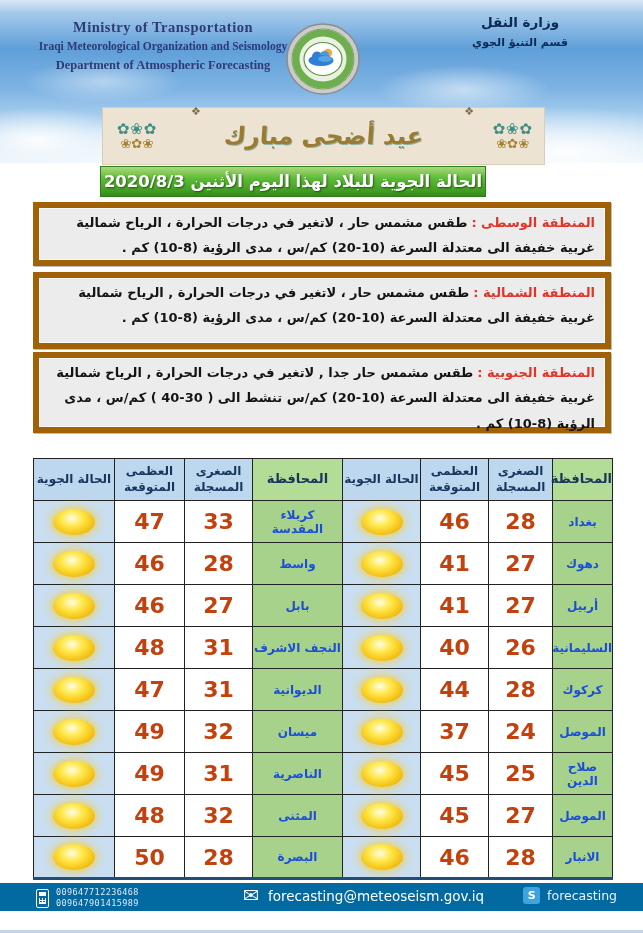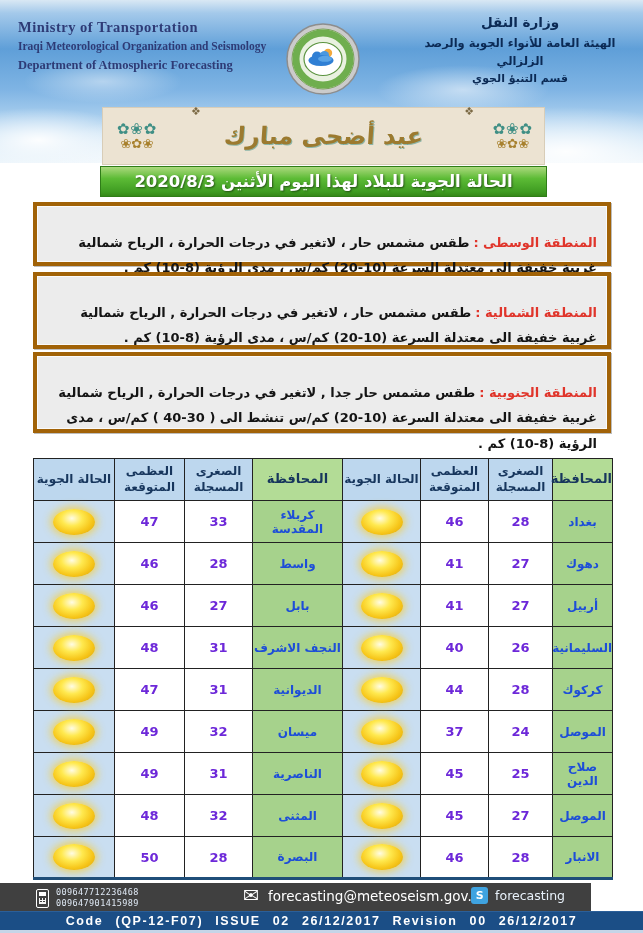--- a/index.html
+++ b/index.html
@@ -16,21 +16,21 @@
     background:
       radial-gradient(ellipse 140px 45px at 6% 86%,  rgba(255,255,255,.95), rgba(255,255,255,0) 72%),
       radial-gradient(ellipse 190px 60px at 28% 97%, rgba(255,255,255,.92), rgba(255,255,255,0) 72%),
       radial-gradient(ellipse 170px 52px at 54% 90%, rgba(255,255,255,.88), rgba(255,255,255,0) 72%),
       radial-gradient(ellipse 210px 62px at 88% 93%, rgba(255,255,255,.95), rgba(255,255,255,0) 72%),
       radial-gradient(ellipse 120px 34px at 72% 55%, rgba(255,255,255,.55), rgba(255,255,255,0) 72%),
       radial-gradient(ellipse 110px 30px at 16% 50%, rgba(255,255,255,.45), rgba(255,255,255,0) 72%),
       linear-gradient(180deg,#d9e8f4 0%, #a4c9ea 8%, #5f9fd8 30%, #7fb4e4 55%, #c2def4 82%, #eaf4fb 100%);
   }
   .org-en {
-    position:absolute; left:18px; top:16px; width:290px; 
+    position:absolute; left:18px; top:16px; width:290px; text-align:center;
     color:#2e3b76; font-family:"Liberation Serif", serif; font-weight:bold; line-height:1.55;
   }
   .org-en .l1 { font-size:14.5px; letter-spacing:.5px; }
   .org-en .l2 { font-size:11.5px; }
   .org-en .l3 { font-size:12.5px; }
   .org-ar {
     position:absolute; right:8px; top:12px; width:230px; text-align:center;
     color:#0b2a55; font-weight:bold; line-height:1.6; direction:rtl;
   }
   .org-ar .l1 { font-size:13.5px; }
@@ -50,66 +50,66 @@
   .eid-calligraphy {
     font-size:24px; font-weight:bold; color:#9c7a2f; direction:rtl;
     text-shadow:1px 1px 0 rgba(63,143,133,.55); letter-spacing:1px;
     transform:skewX(-4deg);
   }
   .mini-orn { position:absolute; top:-3px; font-size:11px; color:#7c6a45; }
   .mini-orn.a { left:88px; } .mini-orn.b { right:70px; }
 
   
   .title-bar {
-    position:absolute; left:100px; top:166px; width:447px; height:31px;
+    position:absolute; left:100px; top:166px; width:386px; height:31px;
     background:linear-gradient(180deg,#abd97d 0%, #5cbb35 40%, #3f9c22 85%, #358818 100%);
     border:1px solid #2f7d18;
     display:flex; align-items:center; justify-content:center;
     color:#ffffff; font-weight:bold; font-size:16.5px; direction:rtl;
     text-shadow:1px 1px 2px rgba(0,0,0,.5);
   }
 
   
   .region {
     position:absolute; left:33px; width:578px;
-    background:#ececec; border:4px solid #a16207;
+    background:#ececec; border:6px solid #a16207;
     box-shadow:inset 0 0 0 1px #fafafa, 1px 1px 0 #bdbdbd;
-    padding:24px 10px 4px 10px;
+    padding:2px 10px 4px 10px;
     direction:rtl; text-align:right;
     font-size:13px; font-weight:bold; color:#141414; line-height:1.95;
   }
   #region-0 { top:202px; height:64px; }
   #region-1 { top:272px; height:77px; }
   #region-2 { top:352px; height:81px; }
   .region-name { color:#e0352b; padding-left:4px; }
 
   
   table.wx {
     position:absolute; left:33px; top:458px; width:579px;
     border-collapse:collapse; table-layout:fixed; direction:rtl;
     border-bottom:3px solid #1f4e79;
   }
   .wx th, .wx td { border:1px solid #222; text-align:center; vertical-align:middle; padding:0; }
   .wx th { height:42px; font-size:12px; font-weight:bold; color:#17365d; background:#bdd7ee; line-height:1.3; }
   .wx th.gov-h { background:#b3dc96; font-size:13px; }
   .wx td { height:42px; }
   .wx td.gov { background:#a6d28c; font-weight:bold; font-size:12px; color:#1d4ed8; }
-  .wx td.num { background:#ffffff; font-weight:bold; font-size:13px; color:#6d28d9; }
+  .wx td.num { background:#ffffff; font-weight:bold; font-size:22px; color:#c2410c; }
   .wx td.cond { background:#c9def1; }
   .sun {
     display:inline-block; width:42px; height:26px; border-radius:50%;
     background:radial-gradient(ellipse at 45% 36%, #fffce4 0%, #ffe94f 32%, #f7c71b 62%, #d99e02 100%);
     box-shadow:0 0 9px 2px rgba(250,205,45,.8);
     vertical-align:middle;
   }
 
   
   .footer-bar {
-    position:absolute; left:0; top:883px; width:591px; height:28px;
-    background:#404040; color:#fff;
+    position:absolute; left:0; top:883px; width:643px; height:28px;
+    background:#0369a1; color:#fff;
   }
   .phone-group { position:absolute; left:36px; top:4px; display:flex; gap:7px; align-items:center; }
   .phone-icon { width:13px; height:19px; border:1.5px solid #fff; border-radius:2px; position:relative; }
   .phone-icon::before { content:""; position:absolute; left:1.5px; top:2px; width:7px; height:4px; background:#fff; }
   .phone-icon::after { content:""; position:absolute; left:1.5px; top:8.5px; width:7px; height:6px;
     background:repeating-linear-gradient(90deg,#fff 0 1.5px, transparent 1.5px 3px),
                repeating-linear-gradient(0deg,#fff 0 1.5px, transparent 1.5px 3px); opacity:.95; }
   .phone-nums { font-size:8.5px; line-height:1.3; color:#dfe9f5; font-family:"DejaVu Sans Mono", monospace; letter-spacing:.4px; }
   .email-group { position:absolute; left:243px; top:3px; display:flex; gap:9px; align-items:center; font-size:13.5px; }
   .mail-icon { font-size:19px; line-height:1; color:#fff; }
@@ -145,21 +145,20 @@
         <ellipse cx="37" cy="37" rx="19" ry="16.5" fill="#ffffff" stroke="#5c9440" stroke-width="1.2"></ellipse>
         <circle cx="42" cy="31" r="4.2" fill="#f2a83c"></circle>
         <circle cx="31" cy="34.5" r="5" fill="#2f7fd4"></circle>
         <circle cx="38.5" cy="33.5" r="4.6" fill="#4a98e0"></circle>
         <ellipse cx="35" cy="38.5" rx="12.5" ry="5.5" fill="#2f7fd4"></ellipse>
         <ellipse cx="39" cy="36.8" rx="7" ry="3" fill="#5aa4e6"></ellipse>
       </svg>
     </div>
     <div class="org-ar">
       <div class="l1">وزارة النقل</div>
-      <div class="l2">الهيئة العامة للأنواء الجوية والرصد الزلزالي</div>
       <div class="l3">قسم التنبؤ الجوي</div>
     </div>
   </div>
 
   <div class="eid-banner">
     <span class="mini-orn a">❖</span>
     <span class="mini-orn b">❖</span>
     <span class="ornament">
       <span class="row1">✿ ❀ ✿</span>
       <span class="row2">❀ ✿ ❀</span>
@@ -308,16 +307,15 @@
     </div>
     <div class="email-group">
       <span class="mail-icon">✉</span>
       <span>forecasting@meteoseism.gov.iq</span>
     </div>
     <div class="skype-group">
       <span class="skype-icon">S</span>
       <span>forecasting</span>
     </div>
   </div>
-  <div class="code-line">Code  (QP-12-F07)  ISSUE  02  26/12/2017  Revision  00  26/12/2017</div>
   <div class="bottom-strip"></div>
 
 </div>
 
 </body></html>

